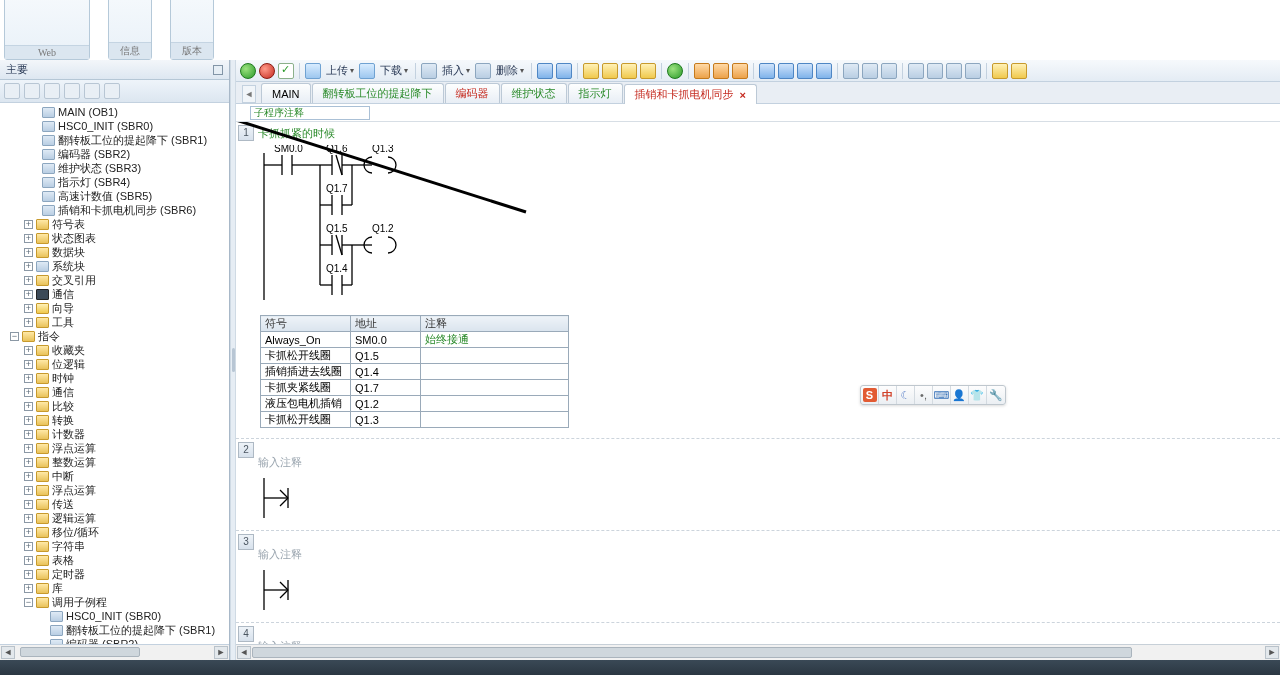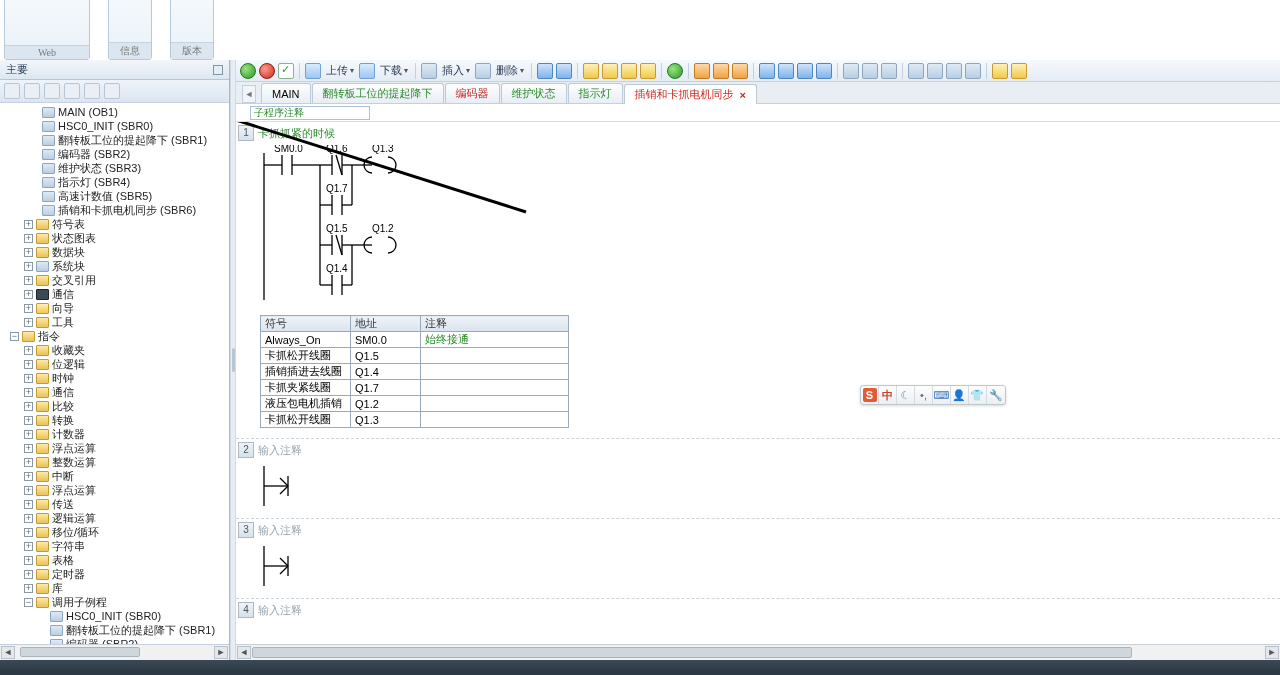--- a/index.html
+++ b/index.html
@@ -78,21 +78,21 @@
 
 .sub-comment-bar { height: 18px; background:#fff; border-bottom:1px solid #d7dee5; padding-left:14px; display:flex; align-items:center;}
 .sub-comment-bar input { border:1px solid #aac0d6; height:14px; font-size:10px; color:#2a8a2a; padding:0 3px; width:120px; background:#fff;}
 
 .editor-body { flex:1; overflow:auto; background:#fff; position:relative; }
 
 .network { border-bottom: 1px dashed #ccd4dc; padding: 3px 6px 10px 2px; position:relative; }
 .net-head { display:flex; align-items:flex-start; }
 .net-num { width: 16px; height: 16px; background: linear-gradient(#eef3f8,#d7e1ec); border:1px solid #aeb9c4; text-align: center; line-height: 14px; color:#4a5560; font-size:10px; margin-right:4px;}
 .net-title { color:#2a8a2a; font-size:11px; height:16px; display:flex; align-items:center;}
-.net-title.ph { color:#9aa5af;}
+.net-title.ph { color:#9aa5af;margin-top:12px;}
 
 .ladder-svg { display:block; margin-left: 22px; margin-top: 4px; }
 .ladder-svg line, .ladder-svg path { stroke:#000; stroke-width:1.3; fill:none; }
 .ladder-svg text { font-size: 10px; fill:#000; }
 
 .sym-table { margin: 10px 0 0 22px; border-collapse: collapse; }
 .sym-table th, .sym-table td { border: 1px solid #9aaab9; padding: 0 4px; height: 14px; font-size: 11px; text-align: left; }
 .sym-table th { background: linear-gradient(#eef3f8,#dae4ee); font-weight: normal; color:#333;}
 .sym-table td.cmt { color:#2a8a2a; }
 .sym-col  { width: 90px;}

